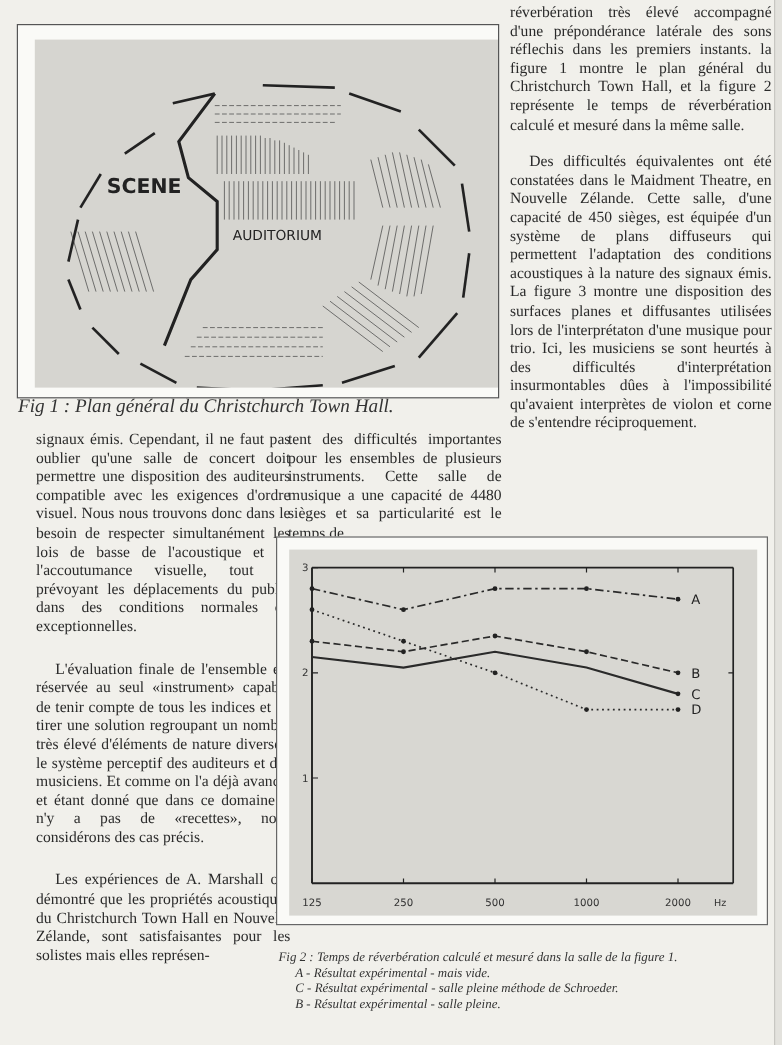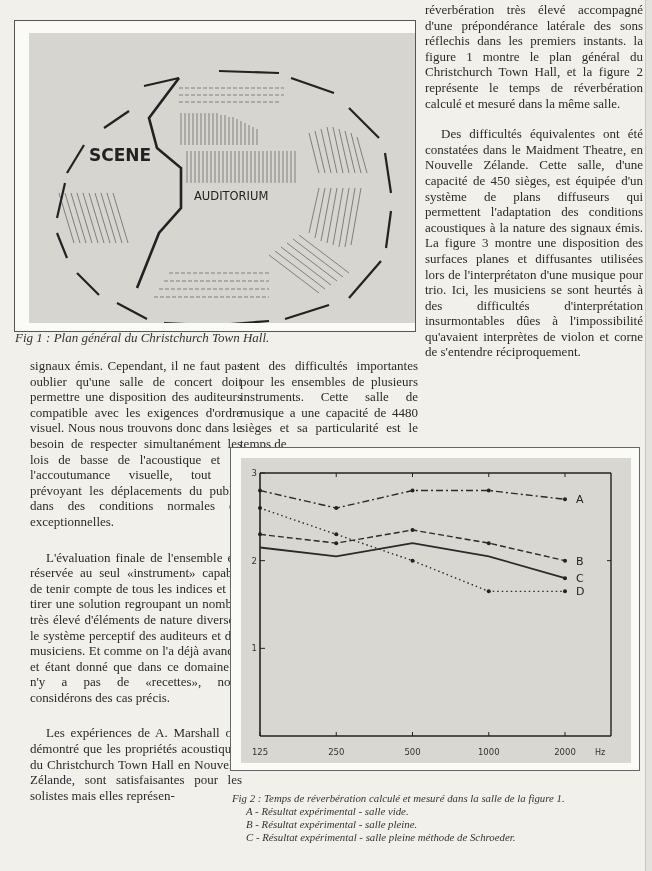--- a/index.html
+++ b/index.html
@@ -12,21 +12,21 @@
   .fig1 {
     position: absolute; left: 14px; top: 4px; width: 400px; height: 310px;
     border: 1px solid #555; background: #fafaf7; margin-top: 16px;
   }
   .fig1 .plate {
     position: absolute; left: 14px; top: 12px; right: 0; bottom: 8px;
     background: #d6d5d0;
   }
   .fig1 svg { position: absolute; left: 0; top: 0; width: 100%; height: 100%; }
   .cap {
-    position: absolute; font-style: italic; font-size: 13px; color: #333;
+    position: absolute; font-style: italic; font-size: 16px; color: #333;
   }
   .col {
     position: absolute; font-size: 13px; line-height: 15.6px; text-align: justify;
     hyphens: manual;
   }
   .col p { margin: 0; }
   .col p.indent { text-indent: 16px; }
   .gap { height: 15px; }
   .fig2 {
     position: absolute; left: 230px; top: 447px; width: 408px; height: 322px;
@@ -252,18 +252,18 @@
         <circle cx="171.5" cy="102.66666666666666" r="2" fill="#222"></circle>
         <circle cx="247.75" cy="133.35" r="2" fill="#222"></circle>
         <circle cx="324" cy="133.35" r="2" fill="#222"></circle>
         <text x="335" y="137.35" font-size="11" fill="#222" font-family="DejaVu Sans, sans-serif">D</text>
       </svg>
   </div>
 </div>
 
 <div class="cap legend-cap">
   <div>Fig 2 : Temps de réverbération calculé et mesuré dans la salle de la figure 1.</div>
-  <div class="it">A - Résultat expérimental - salle vide.</div>
+  <div class="it">A - Résultat expérimental - mais vide.</div>
+  <div class="it">C - Résultat expérimental - salle pleine méthode de Schroeder.</div>
   <div class="it">B - Résultat expérimental - salle pleine.</div>
-  <div class="it">C - Résultat expérimental - salle pleine méthode de Schroeder.</div>
 </div>
 
 <div class="right-edge"></div>
 
 </body></html>

